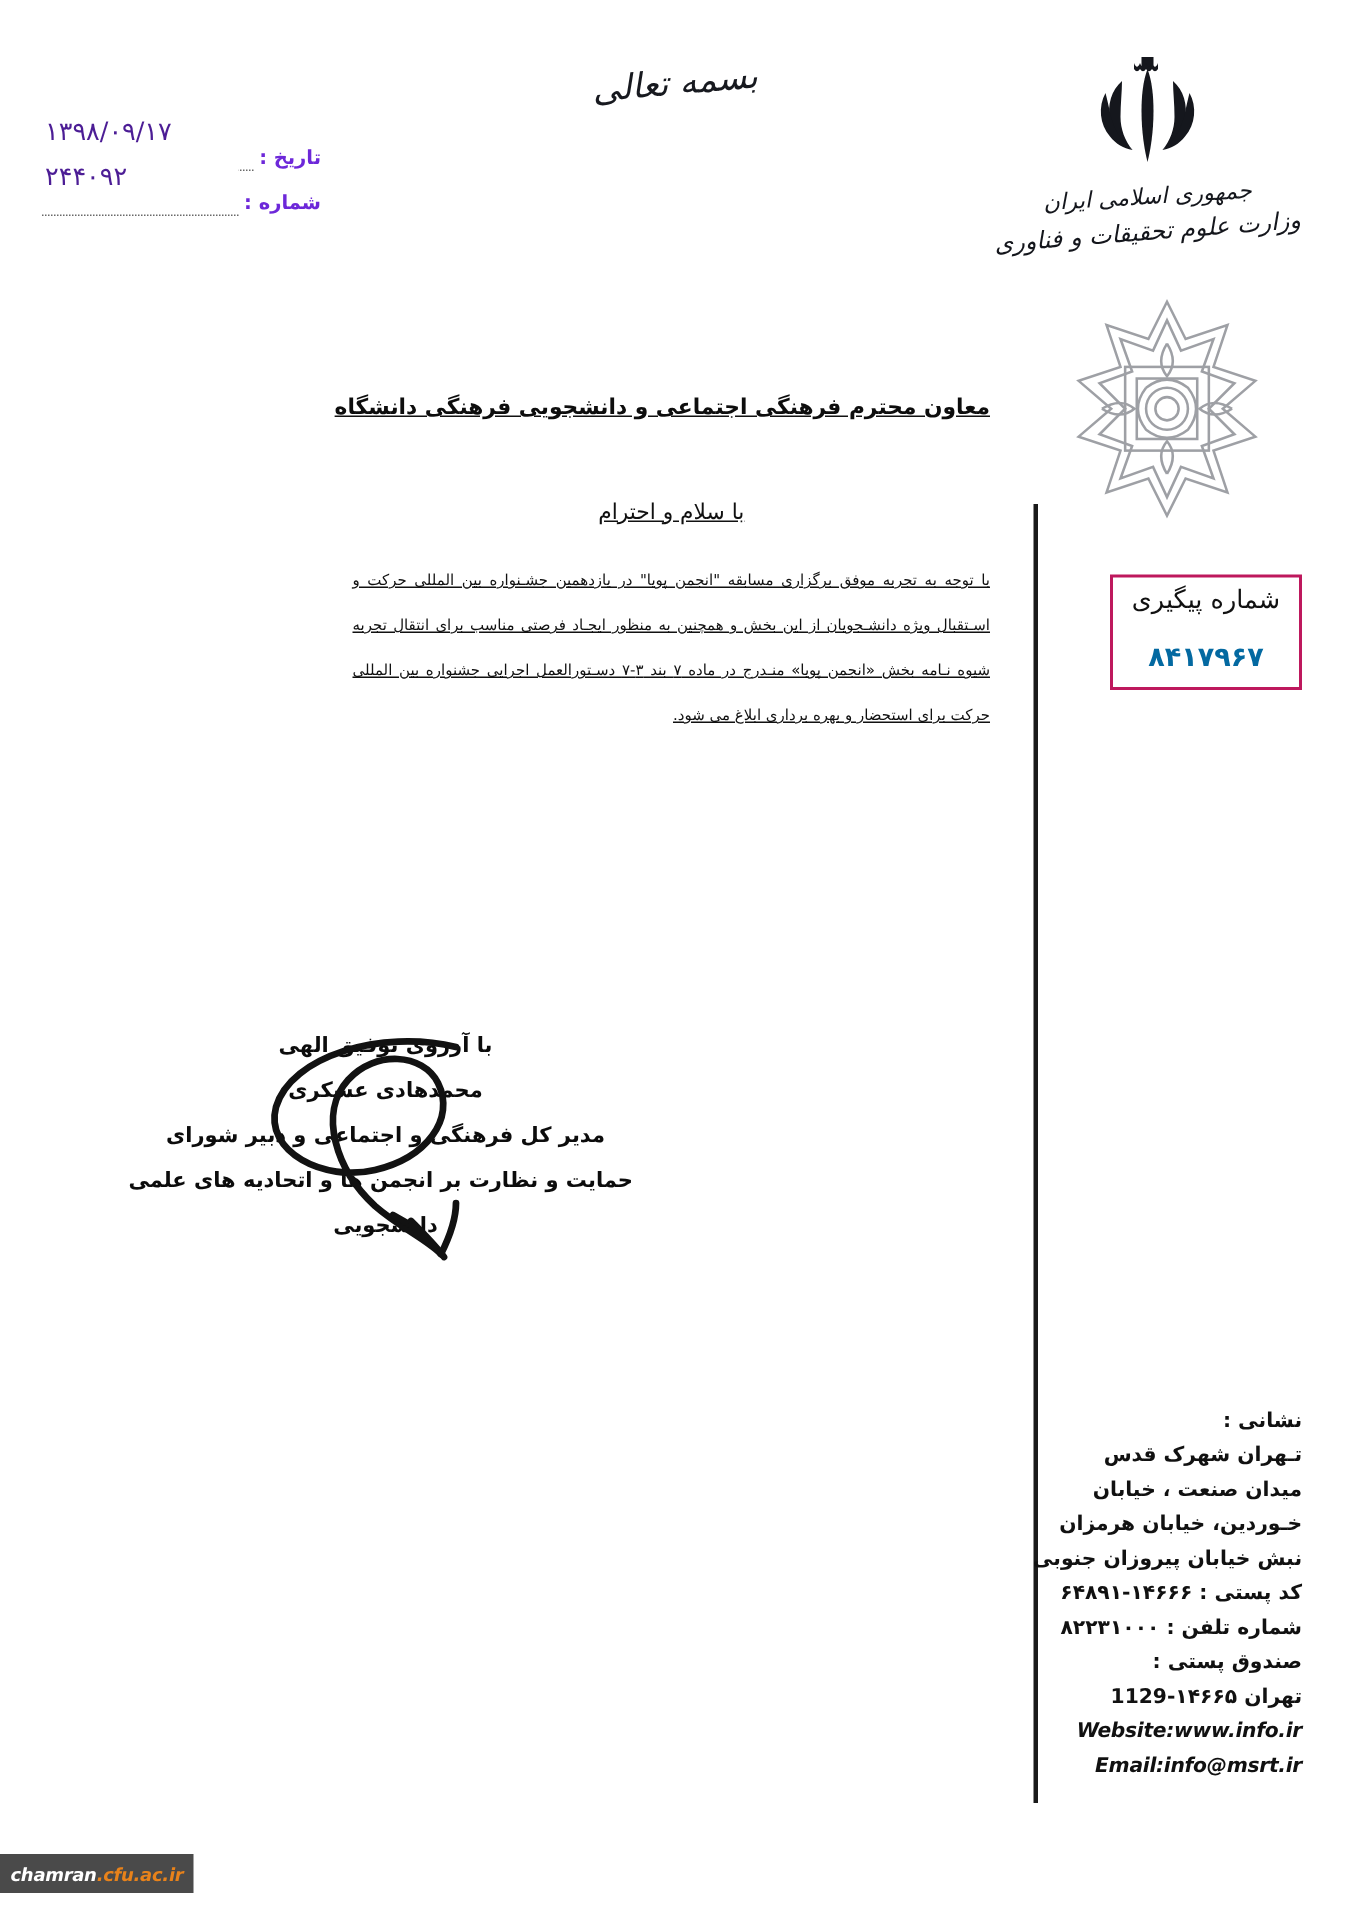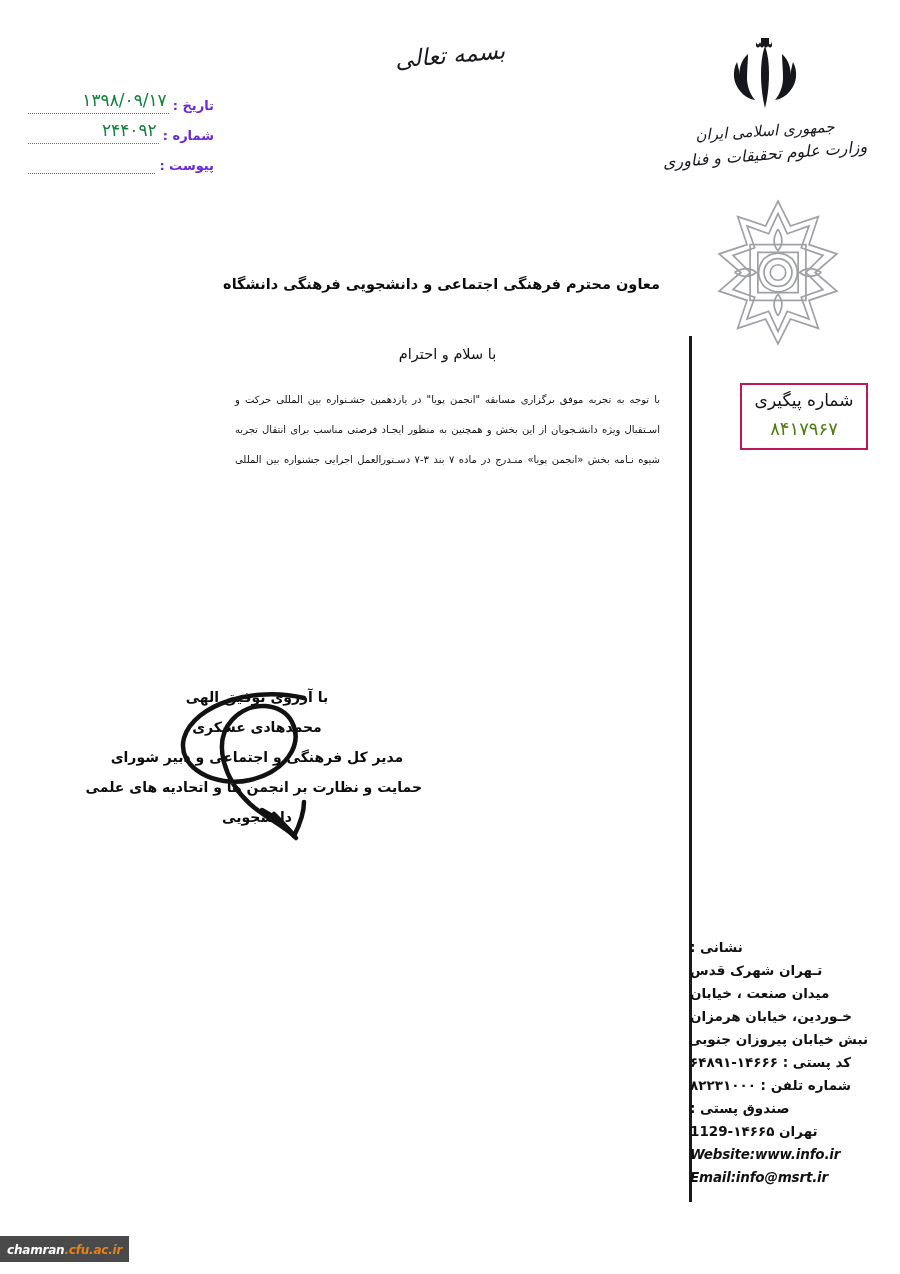--- a/index.html
+++ b/index.html
@@ -92,27 +92,27 @@
   .meta-rule::after {
     content: "";
     position: absolute;
     left: 0;
     right: 0;
     bottom: 2px;
     border-bottom: 1px dotted #6a6a6a;
   }
   .meta-value {
     position: absolute;
-    bottom: 6px;
+    bottom: 18px;
     left: 0;
     right: 0;
-    text-align: right;
+    text-align: left;
     font-size: 17px;
     letter-spacing: 0.5px;
-    color: #15803d;
+    color: #4c1d95;
     background: #fff;
     padding: 0 2px;
   }
 
   
   .ornament {
     position: absolute;
     top: 195px;
     right: 42px;
     width: 160px;
@@ -144,33 +144,35 @@
   }
   .tracking-label {
     font-size: 17px;
     line-height: 1.25;
     color: #111;
     white-space: nowrap;
   }
   .tracking-value {
     font-size: 18px;
     line-height: 1.3;
-    color: #4d7c0f;
+    color: #0369a1;
     letter-spacing: 1px;
-    margin-top: 6px;
+    margin-top: 16px;
+    font-weight: bold;
   }
 
   
   .letter {
     position: absolute;
-    top: 276px;
+    top: 264px;
     right: 240px;
     width: 425px;
     direction: rtl;
     text-align: justify;
+    text-decoration: underline;
   }
   .addressee {
     font-size: 14.5px;
     font-weight: bold;
     color: #0d0d0d;
     text-align: center;
     letter-spacing: .1px;
     white-space: nowrap;
   }
   .greeting {
@@ -220,21 +222,21 @@
     pointer-events: none;
   }
 
   
   .footer-address {
     position: absolute;
     top: 936px;
     right: 32px;
     width: 178px;
     direction: rtl;
-    text-align: left;
+    text-align: right;
   }
   .addr-line {
     font-size: 13.5px;
     font-weight: bold;
     line-height: 23px;
     color: #111;
     white-space: nowrap;
   }
   .addr-line.latin {
     direction: ltr;
@@ -307,42 +309,37 @@
       <span class="meta-rule">
         <span class="meta-value">۱۳۹۸/۰۹/۱۷</span>
       </span>
     </div>
     <div class="meta-row">
       <span class="meta-label">شماره :</span>
       <span class="meta-rule">
         <span class="meta-value">۲۴۴۰۹۲</span>
       </span>
     </div>
-    <div class="meta-row">
-      <span class="meta-label">پیوست :</span>
-      <span class="meta-rule">
-        <span class="meta-value"></span>
-      </span>
-    </div>
   </div>
 
   <div class="divider"></div>
 
   <div class="tracking-box">
     <div class="tracking-label">شماره پیگیری</div>
     <div class="tracking-value">۸۴۱۷۹۶۷</div>
   </div>
 
   <div class="letter">
     <div class="addressee">معاون محترم فرهنگی  اجتماعی و دانشجویی فرهنگی دانشگاه</div>
     <div class="greeting">با سلام و احترام</div>
     <div class="body-para">
       <span class="body-line">با توجه به تجربه موفق برگزاری مسابقه   "انجمن پویا" در یازدهمین جشـنواره بین المللی حرکت و</span>
       <span class="body-line">اسـتقبال ویژه دانشـجویان از این بخش و همچنین به منظور ایجـاد فرصتی مناسب برای انتقال تجربه</span>
       <span class="body-line">شیوه نـامه بخش «انجمن پویا» منـدرج در ماده ۷ بند ۳-۷ دسـتورالعمل اجرایی جشنواره بین المللی</span>
+      <span class="body-line last">حرکت برای استحضار و بهره برداری ابلاغ می شود.</span>
     </div>
   </div>
 
   <div class="signature">
     <div class="sig-line">با آرزوی توفیق الهی</div>
     <div class="sig-line">محمدهادی عسکری</div>
     <div class="sig-line">مدیر کل فرهنگی و اجتماعی و دبیر شورای</div>
     <div class="sig-line">حمایت و نظارت بر انجمن ها و اتحادیه های علمی</div>
     <div class="sig-line">دانشجویی</div>
     <svg class="sig-scribble" viewBox="0 0 220 190">

